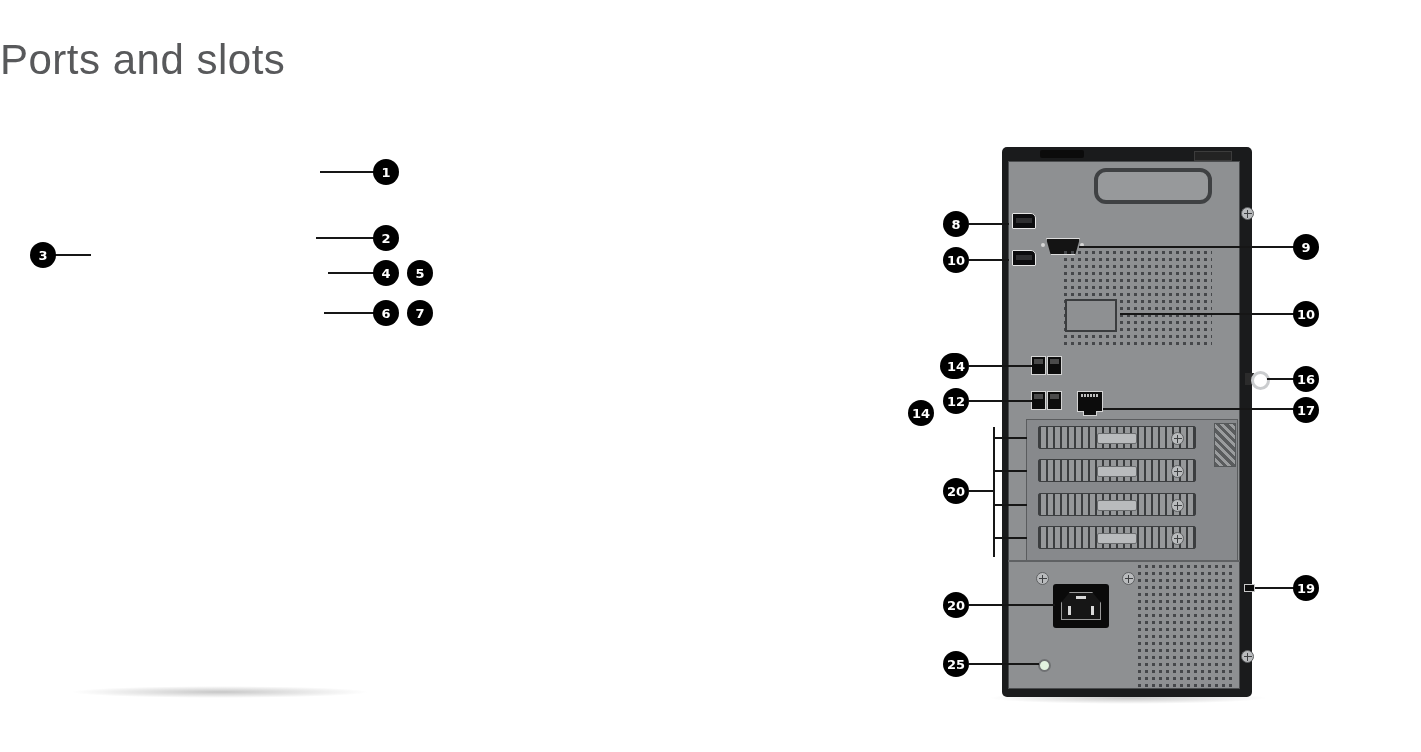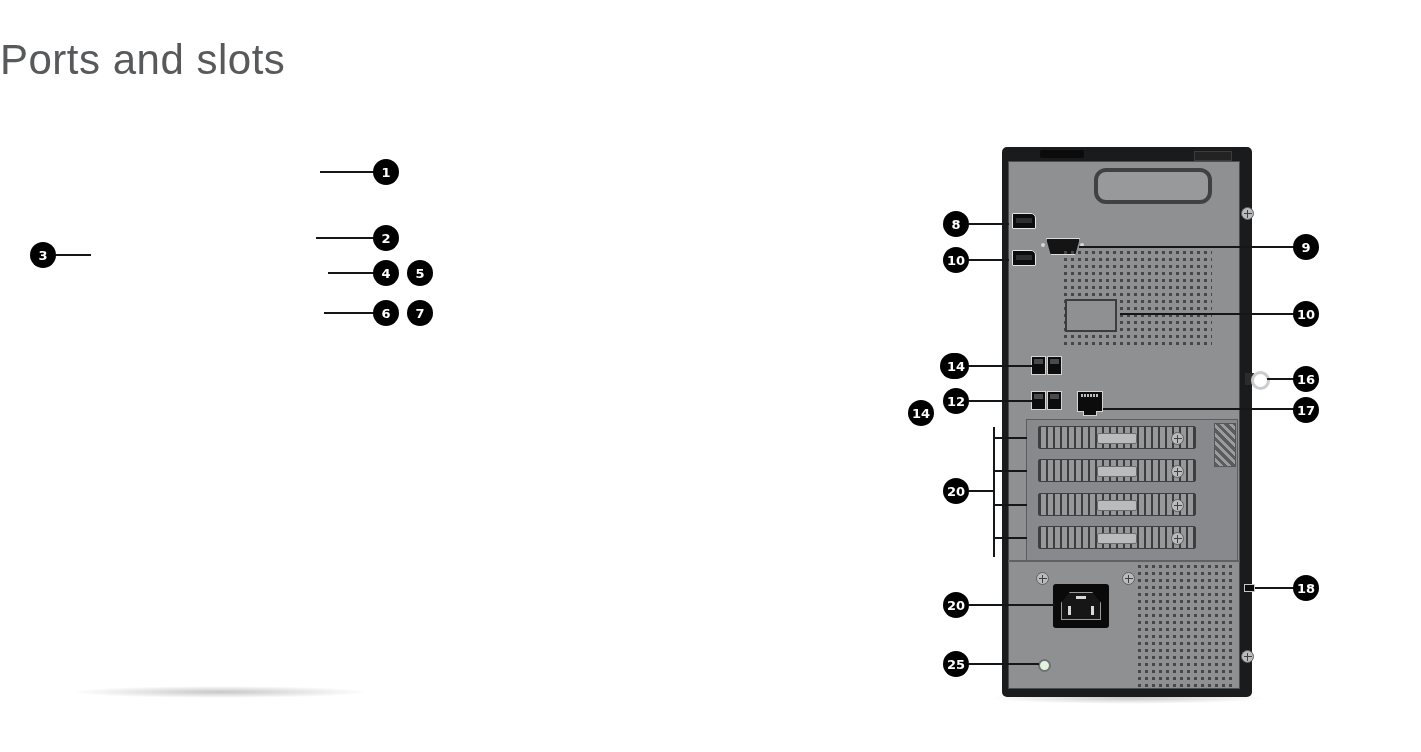--- a/index.html
+++ b/index.html
@@ -216,17 +216,17 @@
   <div class="badge" style="left:1293px;top:234px;">9</div>
   <div class="badge" style="left:943px;top:247px;">10</div>
   <div class="badge" style="left:1293px;top:301px;">10</div>
   <div class="badge" style="left:940px;top:353px;">12</div>
   <div class="badge" style="left:943px;top:353px;">14</div>
   <div class="badge" style="left:908px;top:400px;">14</div>
   <div class="badge" style="left:943px;top:388px;">12</div>
   <div class="badge" style="left:1293px;top:366px;">16</div>
   <div class="badge" style="left:1293px;top:397px;">17</div>
   <div class="badge" style="left:943px;top:478px;">20</div>
-  <div class="badge" style="left:1293px;top:575px;">18</div>
+  <div class="badge" style="left:1293px;top:575px;">19</div>
   <div class="badge" style="left:943px;top:592px;">20</div>
   <div class="badge" style="left:943px;top:651px;">25</div>
 
 </div>
 
 </body></html>

